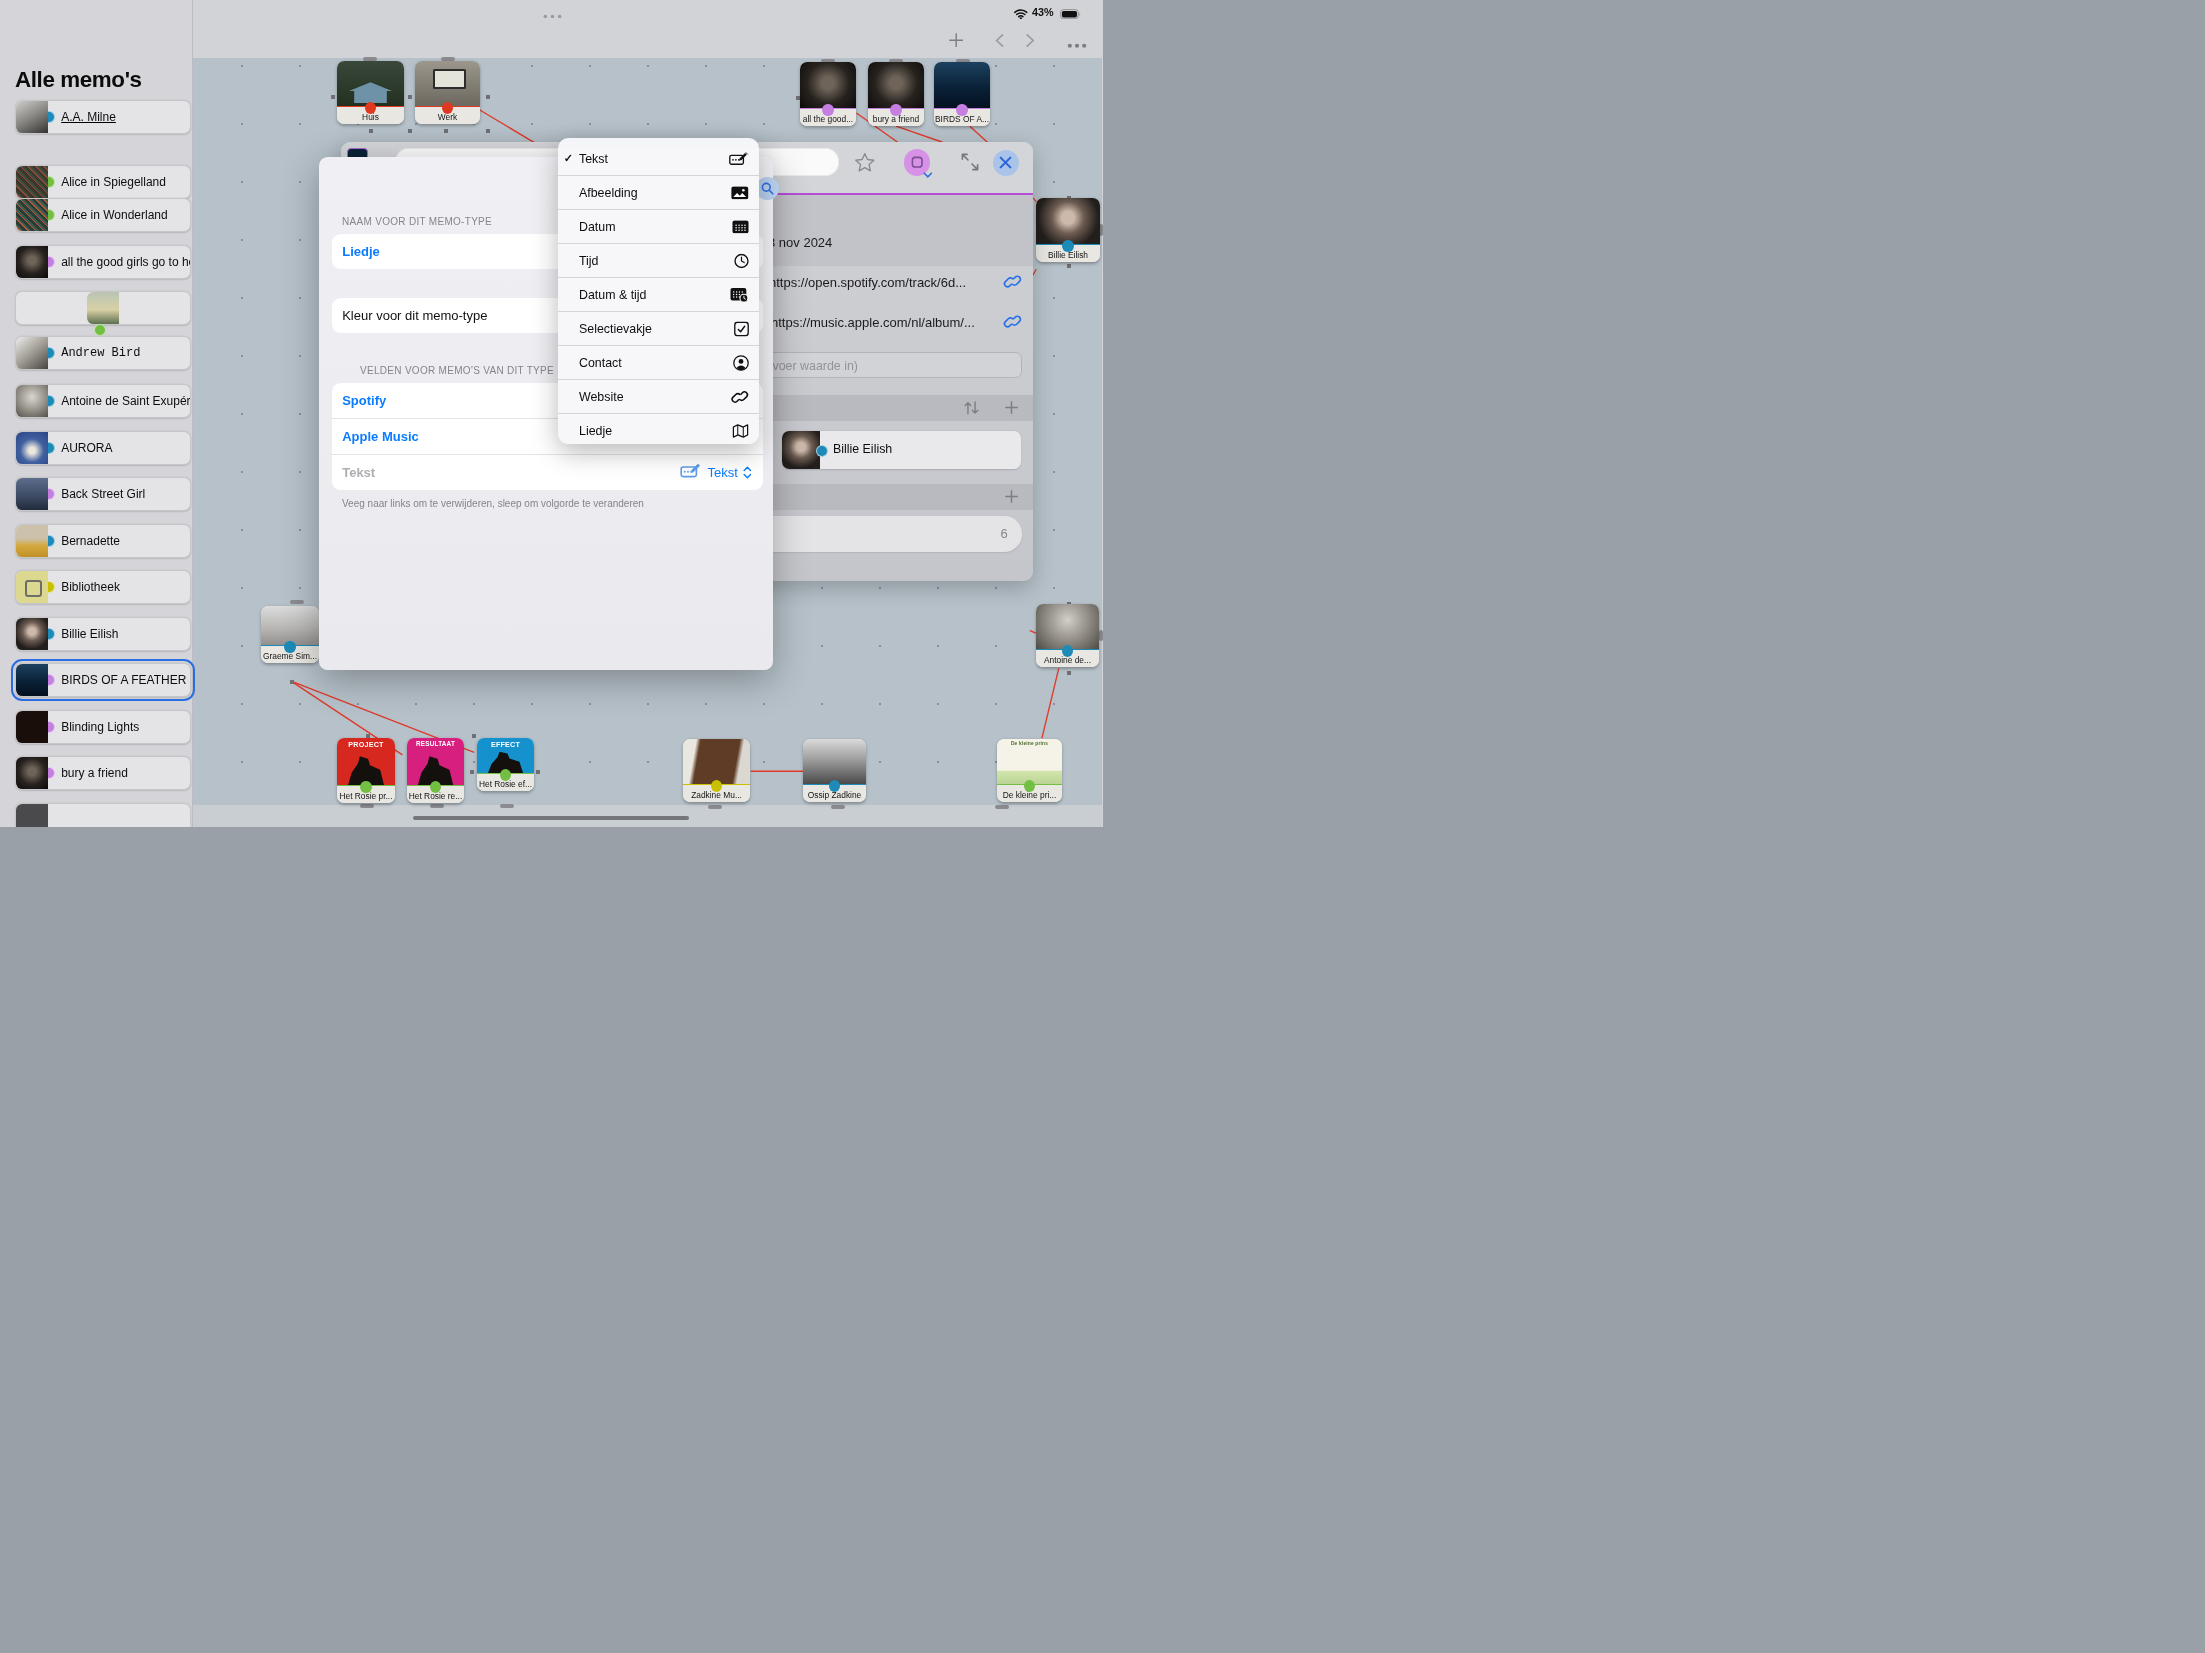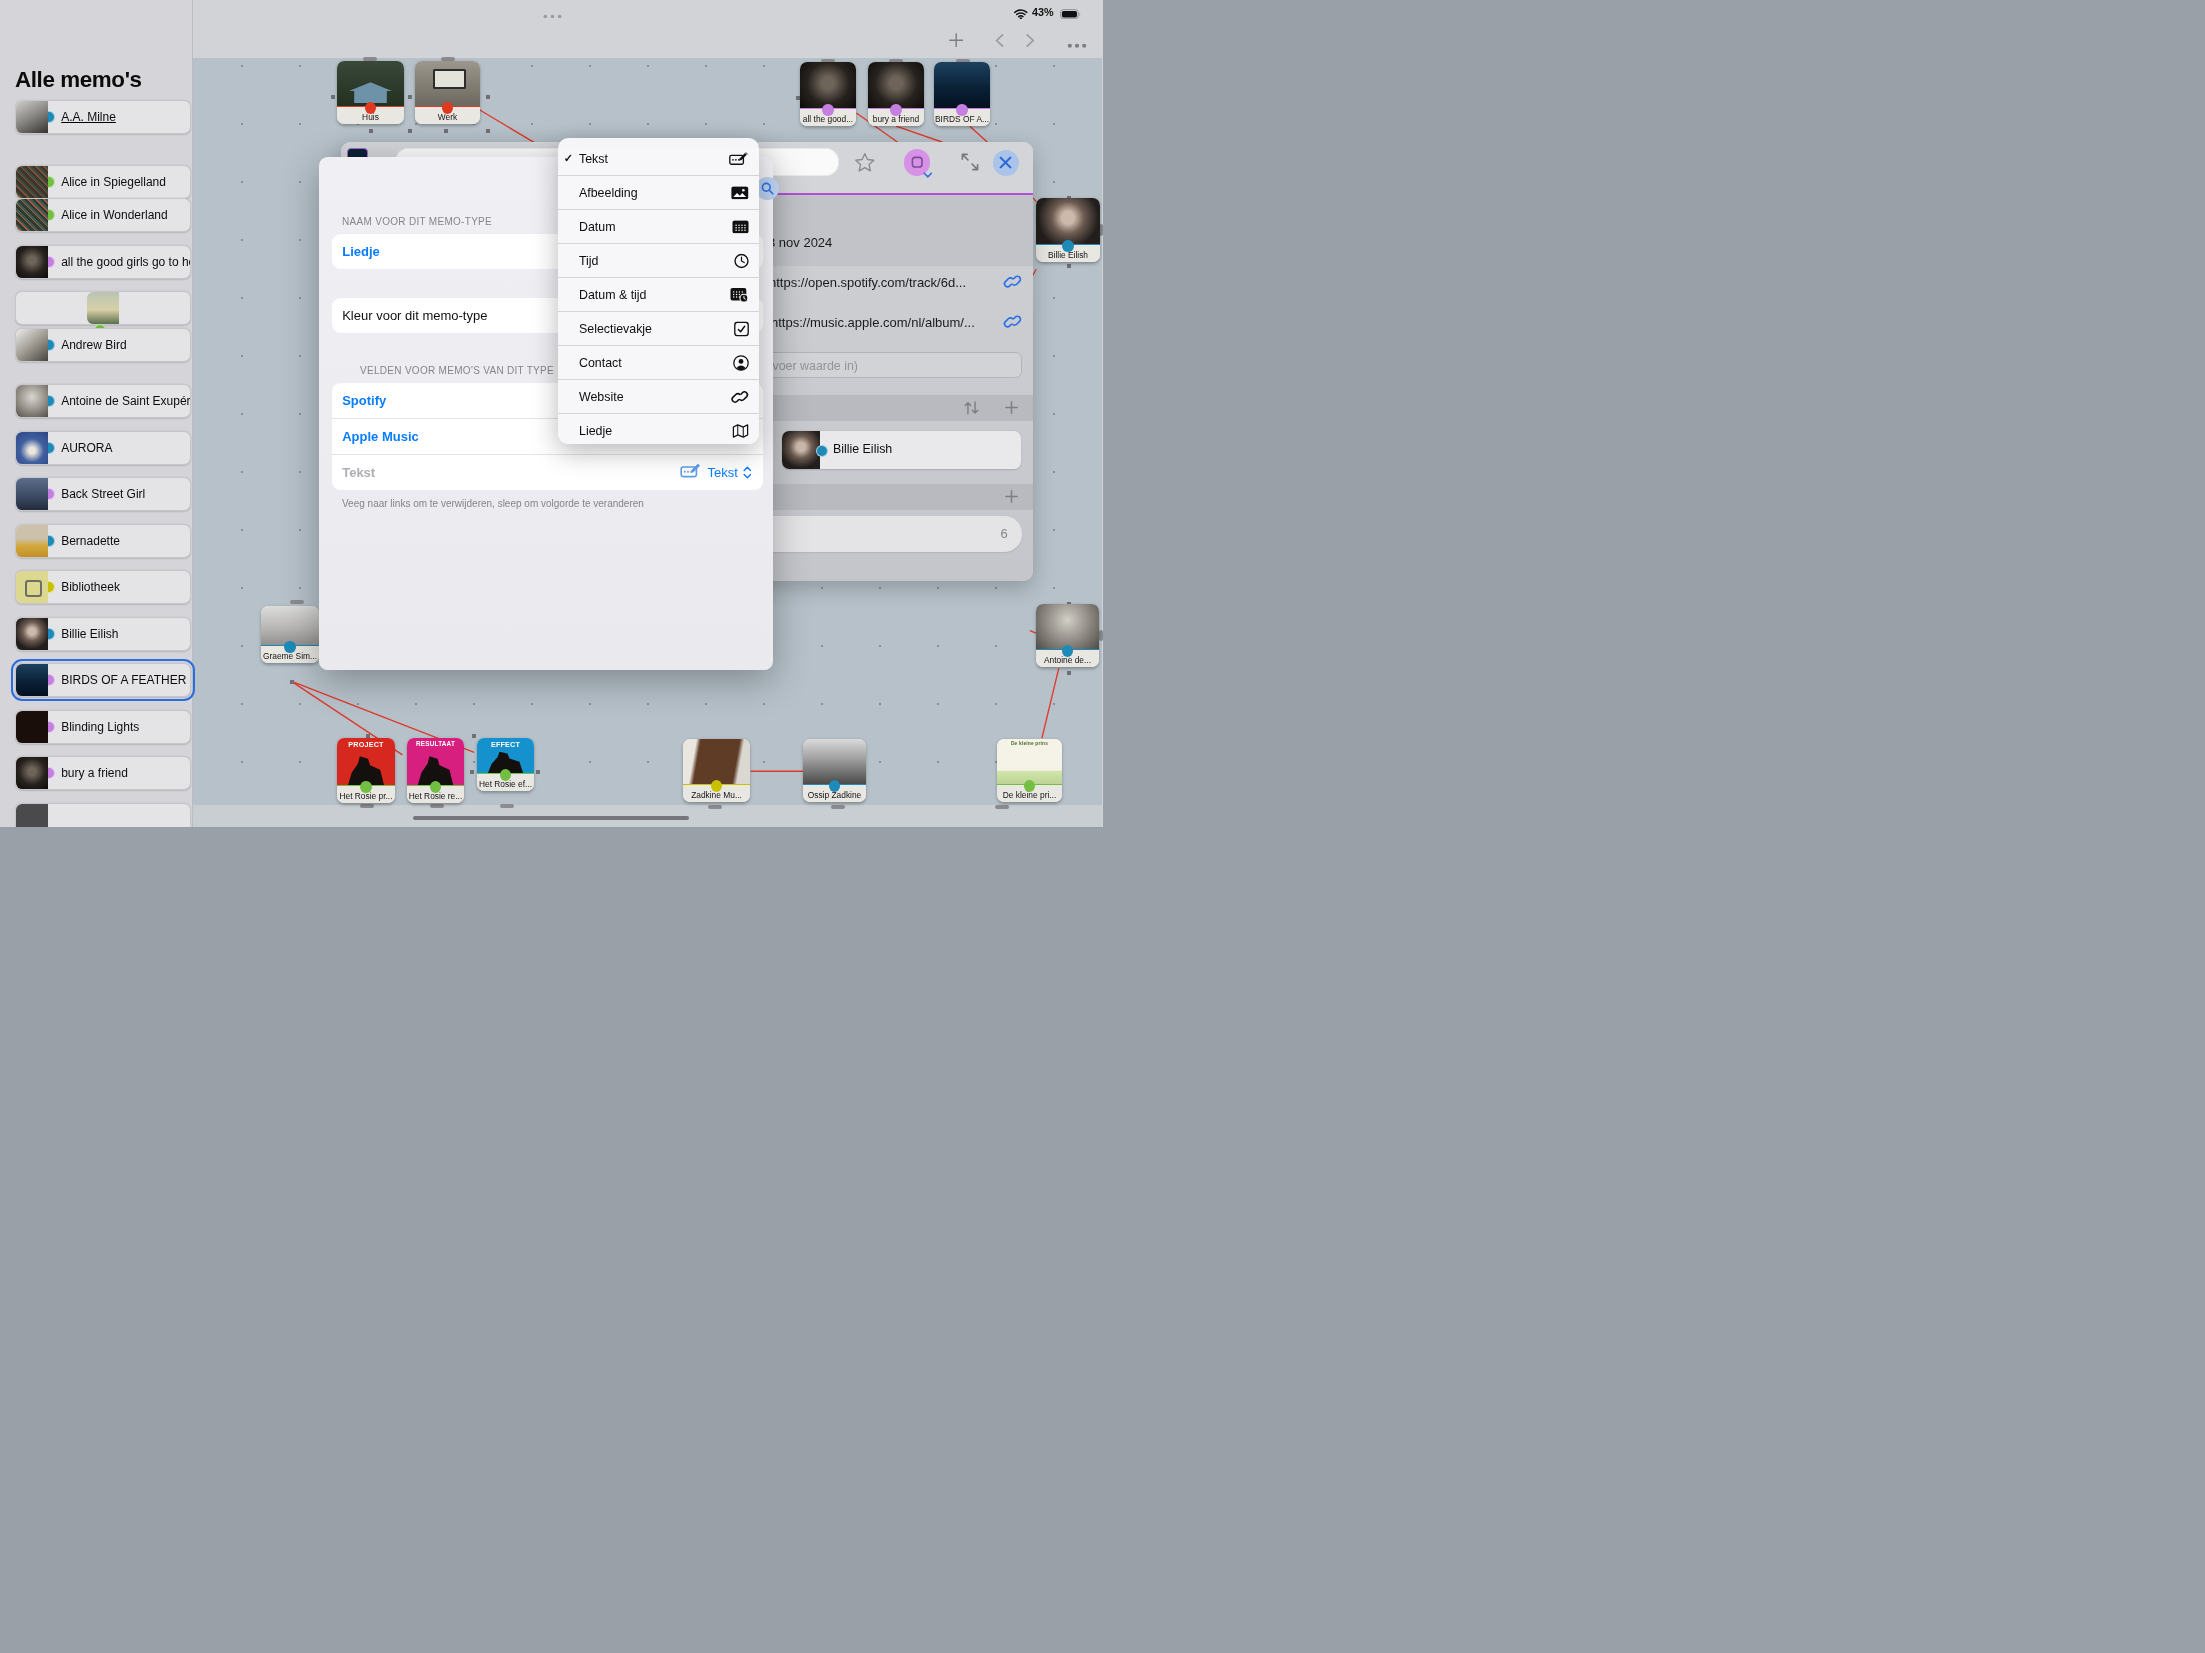--- a/index.html
+++ b/index.html
@@ -355,21 +355,21 @@
         <div class="srow" style="top: 245px;">
           <span class="sthumb th-bed"></span>
           <span class="sdot" style="background: rgb(196, 127, 224);"></span>
           <span class="slabel">all the good girls go to hell</span>
         </div>
         <div class="srow" style="top: 291px; flex-direction: column;">
           <span class="sthumb th-anam"></span>
           <span class="sdot" style="background: rgb(114, 191, 68);"></span>
           <span class="slabel">Anam Ċara</span>
         </div>
-        <div class="srow" style="top: 328px;">
+        <div class="srow" style="top: 336px; font-family: Liberation Mono, monospace;">
           <span class="sthumb th-bird"></span>
           <span class="sdot" style="background: rgb(29, 138, 184);"></span>
           <span class="slabel">Andrew Bird</span>
         </div>
         <div class="srow" style="top: 384px;">
           <span class="sthumb th-exupery"></span>
           <span class="sdot" style="background: rgb(29, 138, 184);"></span>
           <span class="slabel">Antoine de Saint Exupéry</span>
         </div>
         <div class="srow" style="top: 431px;">

